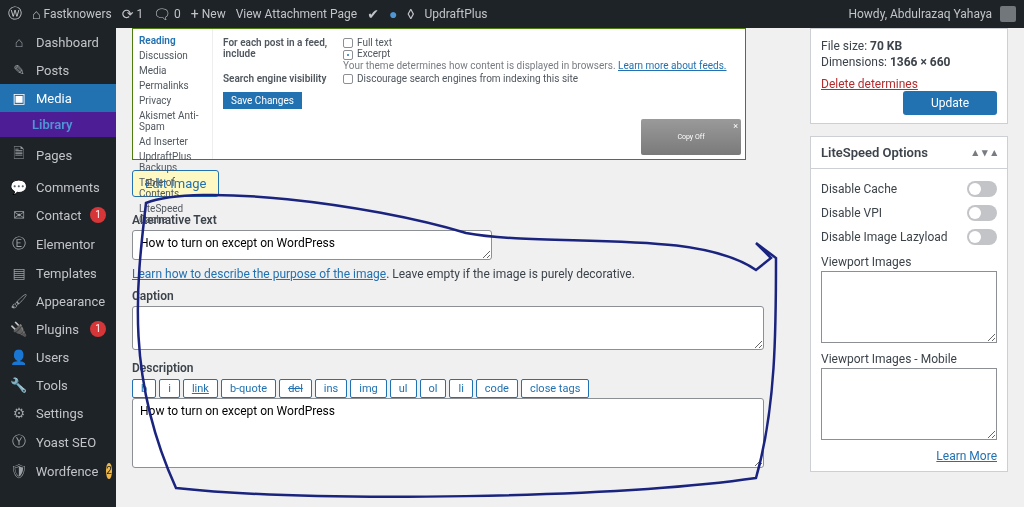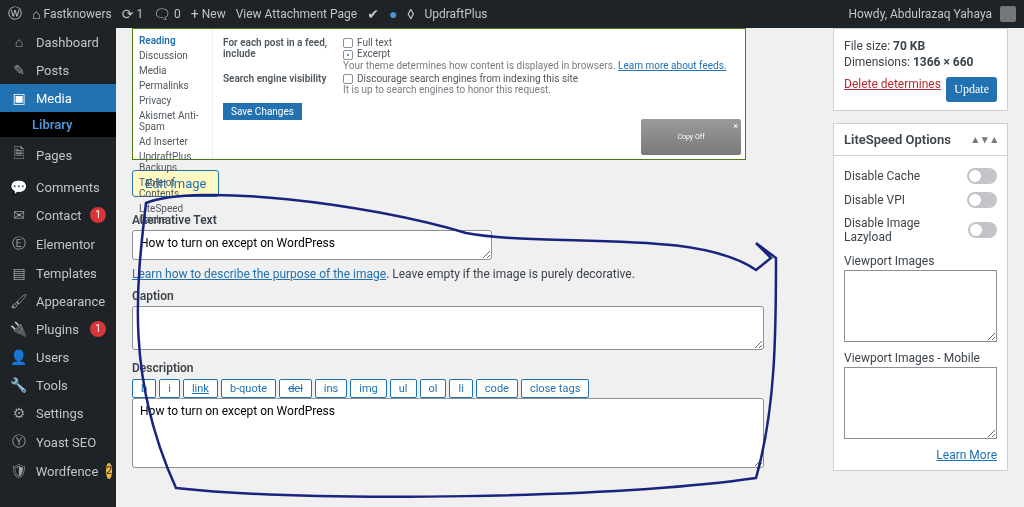--- a/index.html
+++ b/index.html
@@ -15,21 +15,21 @@
 
 
 .wp-sidebar { position: absolute; left: 0; top: 28px; bottom: 0; width: 116px; background: #1d2327; color: #c3c4c7; font-size: 13px; }
 .wp-sidebar .menu-item { display: flex; align-items: center; gap: 8px; padding: 6px 10px; cursor: pointer; }
 .wp-sidebar .menu-item .ico { width: 18px; text-align: center; color: #9ca2a7; font-size: 14px; }
 .wp-sidebar .menu-item .badge { background:#d63638; color:#fff; border-radius:50%; width:16px; height:16px; line-height:16px; font-size:10px; text-align:center; margin-left:auto;}
 .wp-sidebar .menu-item .badge.yellow { background:#f0b849; color:#1d2327;}
 .wp-sidebar .menu-item.current { background:#2271b1; color:#fff; position:relative; }
 .wp-sidebar .menu-item.current .ico { color:#fff; }
 .wp-sidebar .menu-item.current::after { content:""; position:absolute; right:-8px; top:50%; margin-top:-8px; border:8px solid transparent; border-right-color:#f0f0f1;}
-.wp-sidebar .submenu { background:#000000; }
+.wp-sidebar .submenu { background:#4c1d95; }
 .wp-sidebar .submenu .sub { padding: 5px 10px 5px 32px; color:#fff; cursor:pointer; }
 .wp-sidebar .submenu .sub.current { color:#4f94d4; font-weight:600;}
 
 
 .wp-main { position:absolute; left:116px; right:0; top:28px; bottom:0; overflow:hidden; }
 
 
 .settings-preview { margin: 0 0 0 16px; background:#fff; border:1px solid #4d7c0f; width:614px; height:132px; position:relative; display:flex; font-size:10px; color:#50575e; }
 .settings-preview .tabs { width:80px; border-right:1px solid #eee; padding:4px 0;}
 .settings-preview .tabs .t { padding:2px 6px; cursor:pointer; }
@@ -53,27 +53,27 @@
 .form-area textarea, .form-area .ta { width:100%; border:1px solid #8c8f94; border-radius:3px; padding:5px 7px; font-size:12px; resize:both; font-family:inherit;}
 .alt-ta { width:360px !important; height:30px;}
 .form-area .help { font-size:12px; margin-top:4px;}
 .form-area .help a { color:#2271b1; text-decoration:underline;}
 .caption-ta { height:44px;}
 .qtags { display:flex; gap:3px; margin-top:4px;}
 .qtags .qt { border:1px solid #2271b1; color:#2271b1; background:#fff; padding:2px 8px; font-size:11px; border-radius:2px; cursor:pointer;}
 .desc-ta { width:100%; height:70px; border:1px solid #8c8f94; border-top:none; border-radius:0 0 3px 3px; padding:8px; font-family:monospace; font-size:11px;}
 
 
-.meta-col { position:absolute; right:16px; top:0; width:175px; }
+.meta-col { position:absolute; right:16px; top:0; width:198px; }
 .meta-box { background:#fff; border:1px solid #ccd0d4; margin-bottom:12px;}
 .meta-box .hd { border-bottom:1px solid #ccd0d4; padding:8px 10px; font-weight:600; display:flex; align-items:center; justify-content:space-between;}
 .meta-box .bd { padding:8px 10px; font-size:12px;}
 .meta-box .line { margin:2px 0;}
 .meta-box .del { color:#b32d2e; text-decoration:underline; cursor:pointer;}
-.meta-box .upd { background:#2271b1;color:#fff;padding:5px 8px;border-radius:3px;cursor:pointer; float:right;font-family:Liberation Serif, serif;}
+.meta-box .upd { background:#2271b1;color:#fff;padding:5px 28px;border-radius:3px;cursor:pointer; float:right;}
 .meta-box .actions { overflow:hidden; padding-top:6px;}
 .toggle { width:30px;height:16px;background:#c3c4c7;border-radius:8px;position:relative;cursor:pointer;}
 .toggle::after{content:"";width:12px;height:12px;background:#fff;border-radius:50%;position:absolute;top:2px;left:2px;}
 .ls-row { display:flex; justify-content:space-between; align-items:center; padding:4px 0;}
 .ls-ta { width:100%; height:72px; border:1px solid #8c8f94; margin-top:2px;}
 .ls-link { text-align:right; padding-top:6px;}
 .ls-link a { color:#2271b1; text-decoration:underline; font-size:12px;}
 .hd-icons { display:flex; gap:4px; color:#787c82; font-size:11px;}
 .hd-icons span{cursor:pointer;}
 
@@ -215,21 +215,20 @@
         <div>
           <span class="chk"></span><span>Full text</span><br>
           <span class="chk on"></span><span>Excerpt</span><br>
           <span style="color:#787c82"><span>Your theme determines how content is displayed in browsers. </span><a>Learn more about feeds.</a></span>
         </div>
       </div>
       <div class="row">
           <div class="lbl">Search engine visibility</div>
         <div>
           <span class="chk"></span><span>Discourage search engines from indexing this site</span><br>
-          <span style="color:#787c82">It is up to search engines to honor this request.</span>
         </div>
       </div>
       <div class="savebtn">Save Changes</div>
       <div class="thumb">
         <span class="clx">×</span>
         <span>Copy Off</span>
       </div>
     </div>
   </div>
 

